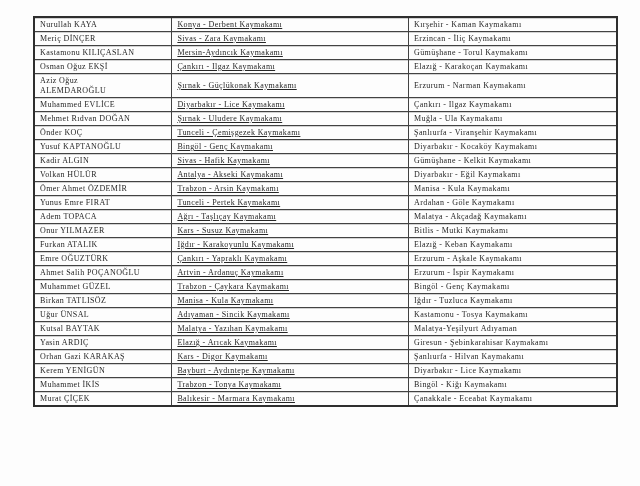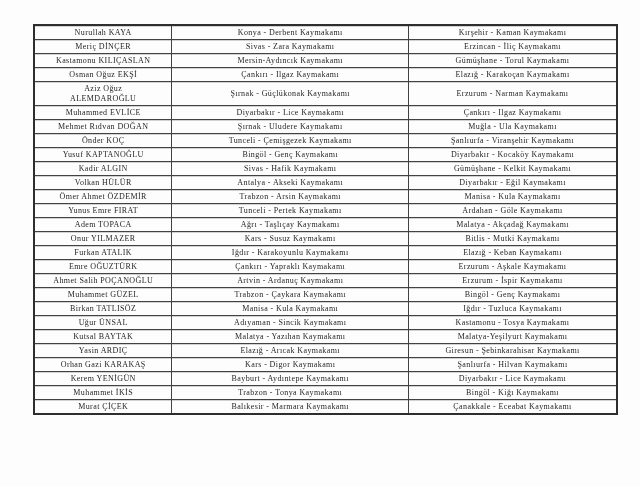--- a/index.html
+++ b/index.html
@@ -9,42 +9,41 @@
     font-family: "Liberation Serif", serif;
   }
   .page {
     position: relative;
     width: 640px; height: 486px;
     background: #fdfdfd;
     overflow: hidden;
   }
   table.assignments {
     position: absolute;
-    left: 33px; top: 24px;
+    left: 33px; top: 16px;
     width: 585px;
     border-collapse: collapse;
     table-layout: fixed;
     border: 2px solid #2e2e2e;
-    text-align: center;
   }
   table.assignments td {
     border: 1px solid #424242;
     
     box-shadow: inset 0 1px 0 rgba(130,130,130,0.35);
     font-size: 8px;
     letter-spacing: 0.4px;
     color: #262626;
     padding: 2px 5px 1px 5px;
     height: 14px;
     line-height: 1.25;
     vertical-align: middle;
     overflow: hidden;
   }
   td.col-name  { width: 127px; white-space: pre-line; }
-  td.col-from  { width: 218px; white-space: nowrap; }
+  td.col-from  { width: 218px; white-space: nowrap; text-decoration: underline; }
   td.col-to    { width: 192px; white-space: nowrap; }
 </style>
 </head>
 <body>
 
 <div class="page">
   <table class="assignments">
     <tbody id="assignments-body">
         <tr>
           <td class="col-name">Nurullah KAYA</td>
@@ -148,21 +147,21 @@
           <td class="col-to">Iğdır - Tuzluca Kaymakamı</td>
         </tr>
         <tr>
           <td class="col-name">Uğur ÜNSAL</td>
           <td class="col-from">Adıyaman - Sincik Kaymakamı</td>
           <td class="col-to">Kastamonu - Tosya Kaymakamı</td>
         </tr>
         <tr>
           <td class="col-name">Kutsal BAYTAK</td>
           <td class="col-from">Malatya - Yazıhan Kaymakamı</td>
-          <td class="col-to">Malatya-Yeşilyurt Kaymakamı</td>
+          <td class="col-to">Malatya-Yeşilyurt Adıyaman</td>
         </tr>
         <tr>
           <td class="col-name">Yasin ARDIÇ</td>
           <td class="col-from">Elazığ - Arıcak Kaymakamı</td>
           <td class="col-to">Giresun - Şebinkarahisar Kaymakamı</td>
         </tr>
         <tr>
           <td class="col-name">Orhan Gazi KARAKAŞ</td>
           <td class="col-from">Kars - Digor Kaymakamı</td>
           <td class="col-to">Şanlıurfa - Hilvan Kaymakamı</td>

